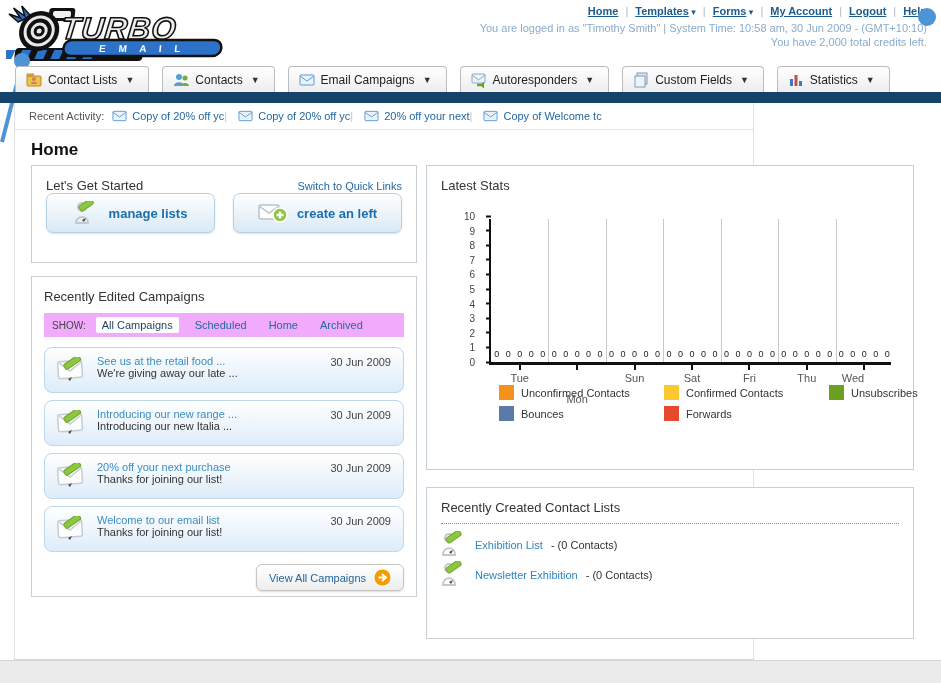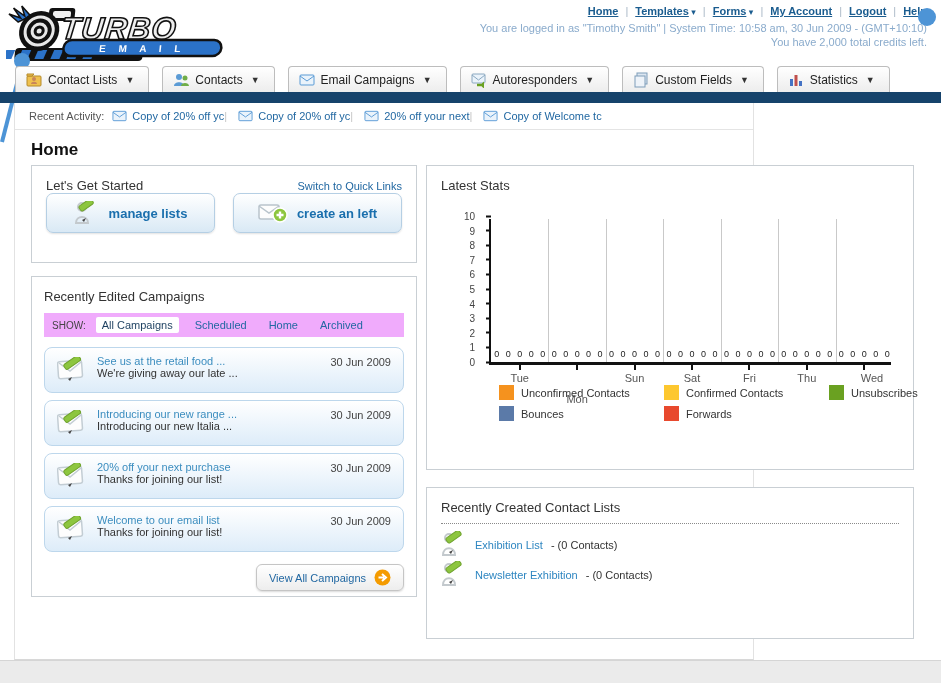--- a/index.html
+++ b/index.html
@@ -441,21 +441,21 @@
           <div class="zero-lbl" style="left: 327.343px;">0</div>
           <div class="zero-lbl" style="left: 338.829px;">0</div>
           <div class="xtick" style="left: 315.857px;"></div>
           <div class="xlabel" style="left: 315.857px;">Thu</div>
           <div class="zero-lbl" style="left: 350.314px;">0</div>
           <div class="zero-lbl" style="left: 361.8px;">0</div>
           <div class="zero-lbl" style="left: 373.286px;">0</div>
           <div class="zero-lbl" style="left: 384.771px;">0</div>
           <div class="zero-lbl" style="left: 396.257px;">0</div>
           <div class="xtick" style="left: 373.286px;"></div>
-          <div class="xlabel" style="left: 381px;">Wed</div>
+          <div class="xlabel" style="left: 362px;">Wed</div>
         </div>
       <div class="legend" id="legend">
   <div class="legend-item">
     <span class="legend-swatch" style="background: rgb(245, 146, 30);"></span>
     <span>Unconfirmed Contacts</span>
   </div>
 
   <div class="legend-item">
     <span class="legend-swatch" style="background: rgb(253, 199, 47);"></span>
     <span>Confirmed Contacts</span>

